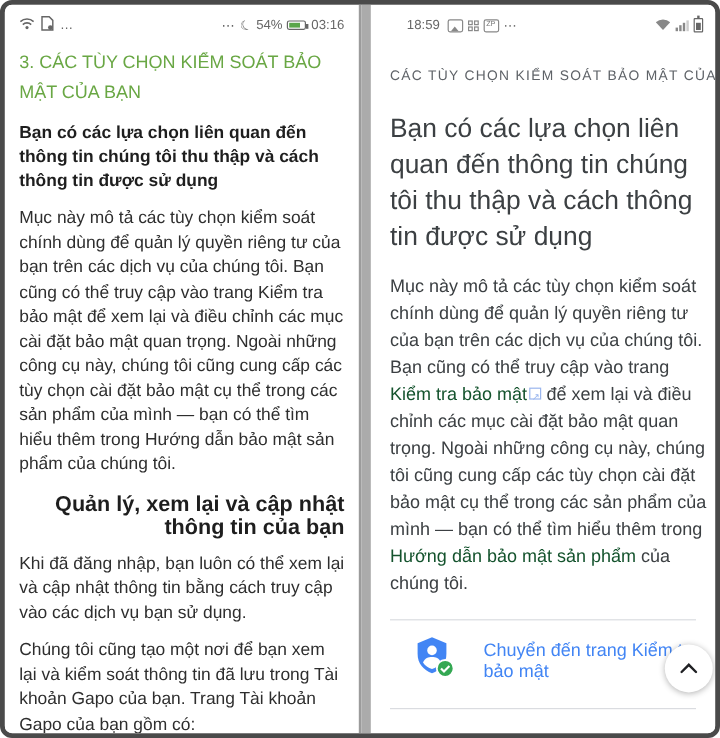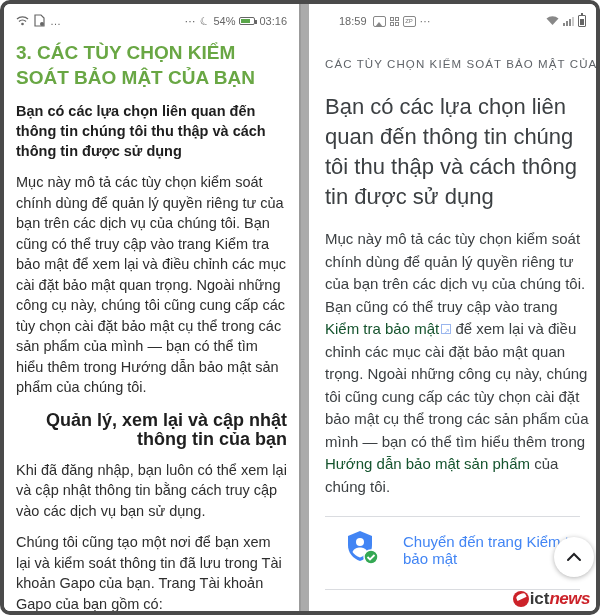--- a/index.html
+++ b/index.html
@@ -17,21 +17,21 @@
     padding:6px 12px 0 12px; overflow:hidden; position:relative;
   }
   .statusbar { display:flex; align-items:center; height:22px; color:#666; font-size:11px; }
   .sb-left { display:flex; align-items:center; gap:5px; }
   .sb-right { margin-left:auto; display:flex; align-items:center; gap:4px; }
   .sb-ic { display:inline-block; }
   .battery-h { width:16px; height:8px; border:1px solid #666; border-radius:2px; position:relative; }
   .battery-h::after { content:""; position:absolute; right:-3px; top:2px; width:2px; height:4px; background:#666; }
   .battery-h .fill { position:absolute; left:1px; top:1px; bottom:1px; width:9px; background:#5aa64a; }
   .moon { display:inline-block; transform:rotate(-20deg); font-size:11px; color:#666; }
-  .lh1 { color:#69a744; font-size:19px; line-height:25px; font-weight:bold; margin-top:8px; }
+  .lh1 { color:#69a744; font-size:15px; line-height:25px; font-weight:normal; margin-top:8px; }
   .lbold { color:#1e1e1e; font-size:14.5px; line-height:20px; font-weight:bold; margin-top:11px; }
   .lpara { color:#2e2e2e; font-size:14.5px; line-height:20.5px; margin-top:11px; }
   .lsub { color:#1e1e1e; font-size:18px; line-height:19px; font-weight:bold; margin-top:13px;text-align:right; }
   
   .right-screen {
     flex:1; height:100%; background:#ffffff;
     border-left:8px solid #ababab;
     padding:6px 0 0 16px; overflow:hidden; position:relative;
   }
   .rsb { display:flex; align-items:center; height:22px; color:#777; font-size:11px; padding-right:10px;margin-left:14px; }
@@ -166,20 +166,15 @@
     </div>
 
     <hr class="divider" style="margin-top:6px;">
 
     <div class="fab">
       <svg width="16" height="10" viewBox="0 0 16 10">
           <path d="M2 8 L8 2 L14 8" fill="none" stroke="#202124" stroke-width="2" stroke-linecap="round"></path>
         </svg>
     </div>
 
-    <div class="watermark">
-      <span class="wm-swirl"></span>
-      <span class="wm-ict">ict</span>
-      <span class="wm-news">news</span>
-    </div>
   </div>
 
 </div>
 
 </body></html>

